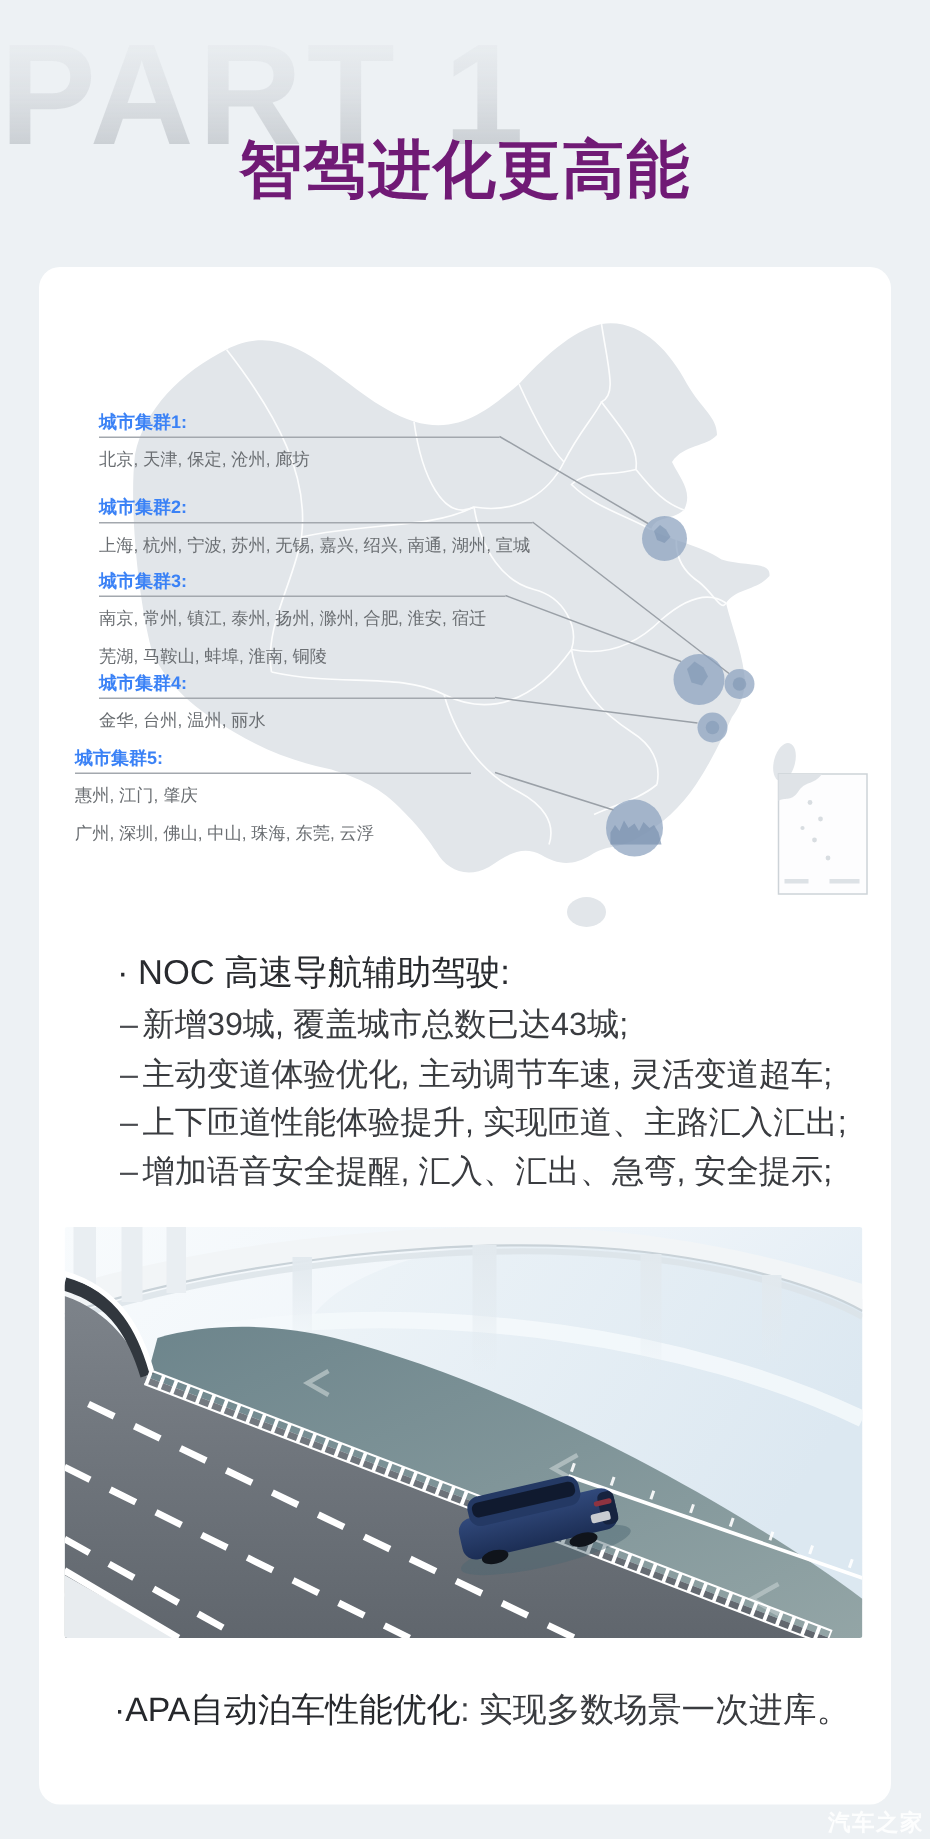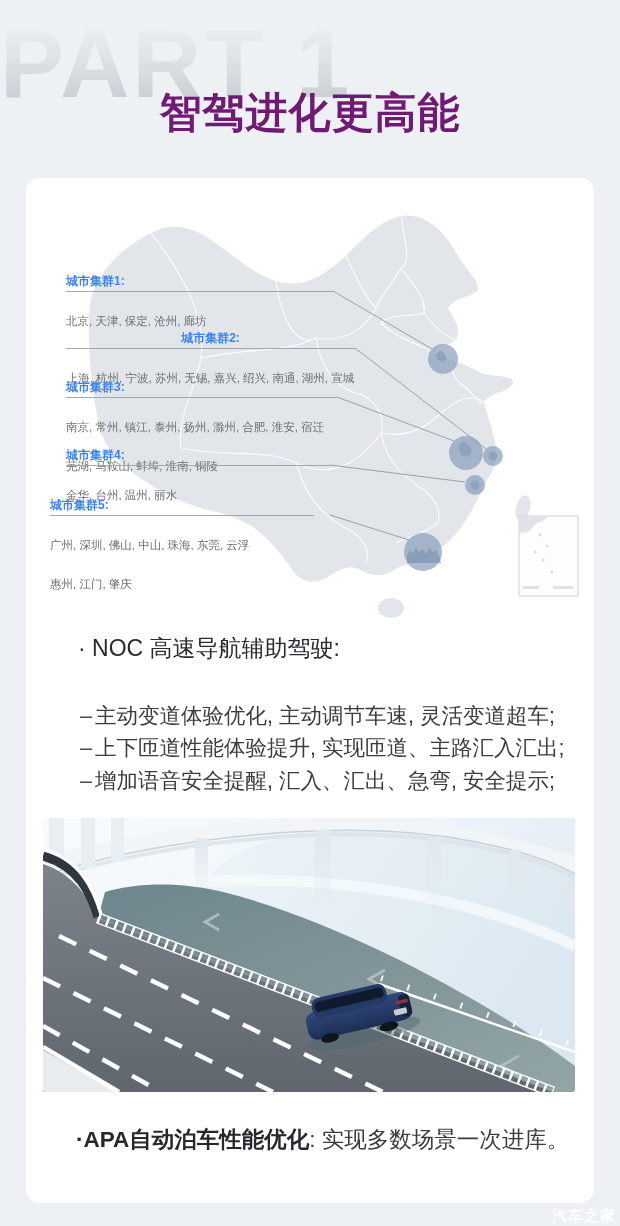--- a/index.html
+++ b/index.html
@@ -25,23 +25,23 @@
     position:absolute;left:26px;top:178px;width:568px;height:1025px;
     background:#ffffff;border-radius:14px;
   }
   .map-svg{position:absolute;left:0;top:0;}
   
   .cluster{position:absolute;font-size:12px;}
   .cluster .ct{
     font-weight:700;color:#3b82f6;line-height:14px;padding-bottom:3px;
     border-bottom:1px solid #a3a8ae;white-space:nowrap;
   }
-  .cluster .cl{color:#6a6e72;line-height:19px;margin-top:20px;white-space:nowrap;font-size:11.5px;}
+  .cluster .cl{color:#6a6e72;line-height:19px;margin-top:6px;white-space:nowrap;font-size:11.5px;}
   .c1{left:40px;top:96px;width:267px;}
-  .c2{left:40px;top:153px;width:289px;text-align:center;}
+  .c2{left:40px;top:153px;width:289px;}
   .c3{left:40px;top:202px;width:271px;}
   .c4{left:40px;top:270px;width:264px;}
   .c5{left:24px;top:320px;width:264px;}
   
   .noc-title{
     position:absolute;left:52px;top:455px;
     font-size:23px;font-weight:400;color:#292b2f;white-space:nowrap;
   }
   .noc-item{
     position:absolute;left:54px;
@@ -52,21 +52,21 @@
   
   .road-wrap{
     position:absolute;left:17px;top:640px;width:532px;height:274px;
     border-radius:2px;overflow:hidden;
   }
   
   .apa{
     position:absolute;left:50px;top:946px;
     font-size:22.5px;color:#3a3c40;white-space:nowrap;
   }
-  .apa b{color:#26282c;font-weight:700;}
+  .apa b{color:#26282c;font-weight:400;}
   
   .wm{
     position:absolute;right:4px;bottom:4px;text-align:right;
     color:rgba(255,255,255,.88);font-size:15px;font-weight:700;line-height:13px;
     letter-spacing:1px;user-select:none;
   }
 </style>
 </head>
 <body>
 
@@ -168,27 +168,30 @@
     <div class="ct">城市集群3:</div>
     <div class="cl">南京, 常州, 镇江, 泰州, 扬州, 滁州, 合肥, 淮安, 宿迁</div>
     <div class="cl">芜湖, 马鞍山, 蚌埠, 淮南, 铜陵</div>
   </div>
   <div class="cluster c4">
     <div class="ct">城市集群4:</div>
     <div class="cl">金华, 台州, 温州, 丽水</div>
   </div>
   <div class="cluster c5">
     <div class="ct">城市集群5:</div>
+    <div class="cl">惠州, 江门, 肇庆</div>
     <div class="cl">广州, 深圳, 佛山, 中山, 珠海, 东莞, 云浮</div>
-    <div class="cl">惠州, 江门, 肇庆</div>
   </div>
 
   <div class="noc-title">
     <span>·</span>
     <span>NOC 高速导航辅助驾驶:</span>
+  </div>
+  <div class="noc-item i0">
+    <span class="dash">–</span><span>新增39城, 覆盖城市总数已达43城;</span>
   </div>
   <div class="noc-item i1">
     <span class="dash">–</span><span>主动变道体验优化, 主动调节车速, 灵活变道超车;</span>
   </div>
   <div class="noc-item i2">
     <span class="dash">–</span><span>上下匝道性能体验提升, 实现匝道、主路汇入汇出;</span>
   </div>
   <div class="noc-item i3">
     <span class="dash">–</span><span>增加语音安全提醒, 汇入、汇出、急弯, 安全提示;</span>
   </div>

